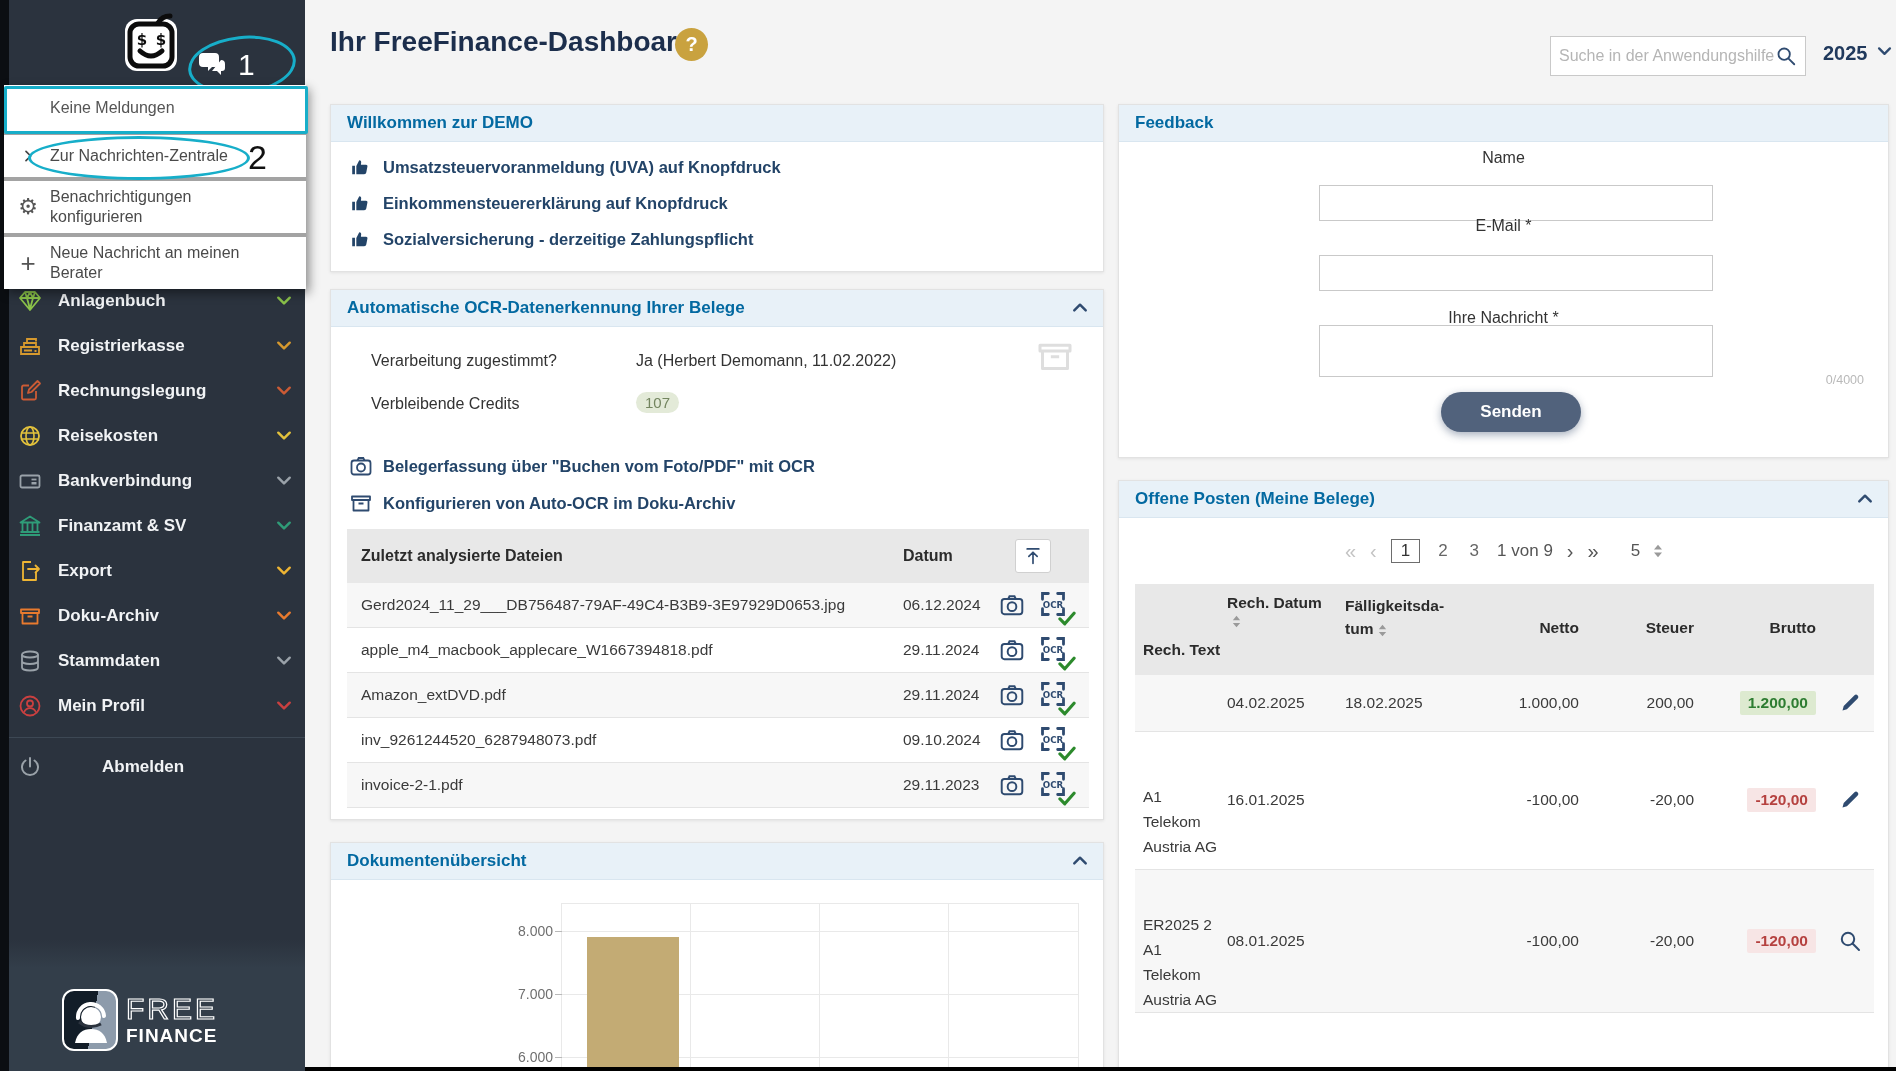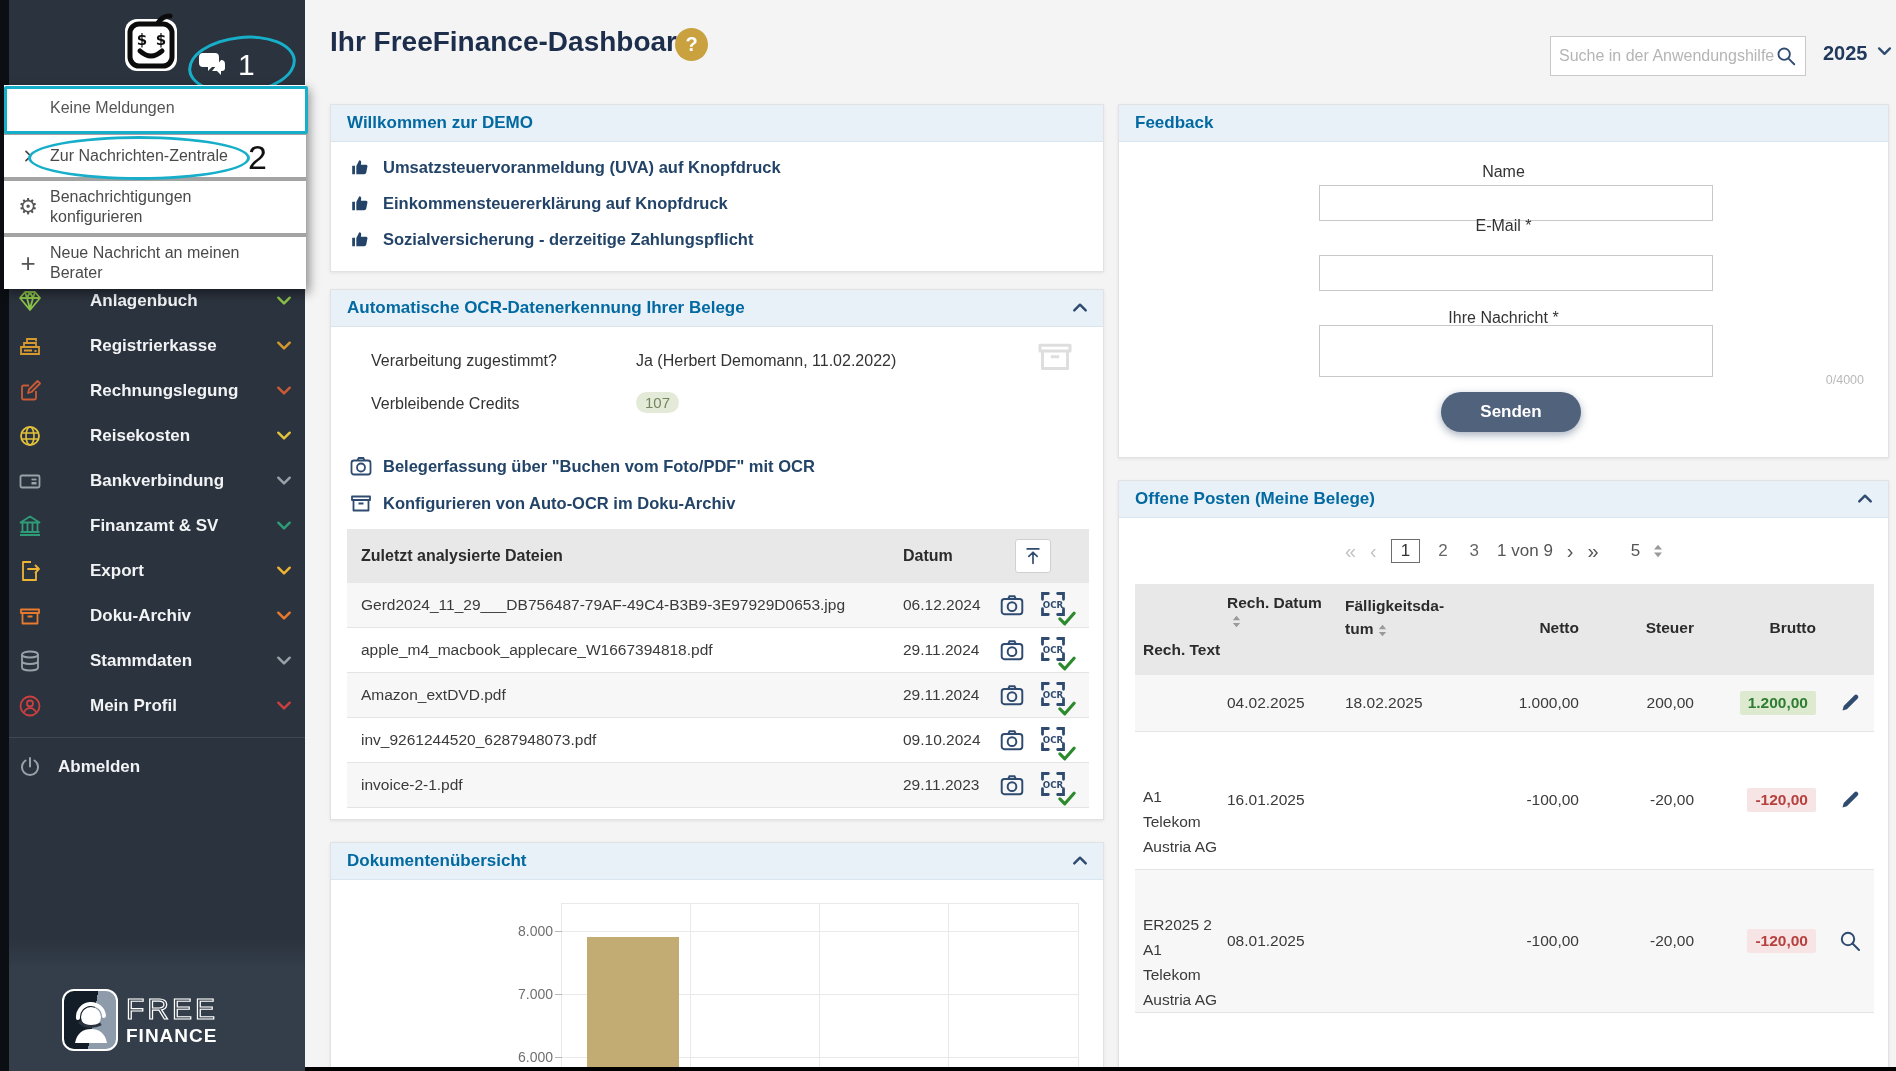--- a/index.html
+++ b/index.html
@@ -13,26 +13,26 @@
   .logo-face { position:absolute; left:118px; top:10px; width:66px; height:66px; }
   .chat-wrap { position:absolute; left:196px; top:48px; display:flex; align-items:center; gap:8px; }
   .chat-count { color:#fff; font-size:30px; font-weight:400; }
   .annot { position:absolute; border:3px solid #17aec9; z-index:40; pointer-events:none; }
   .annot-ellipse-1 { left:188px; top:36px; width:108px; height:58px; border-radius:50%; transform:rotate(-6deg); }
   .annot-rect { left:4px; top:86px; width:304px; height:48px; border-radius:2px; }
   .annot-ellipse-2 { left:28px; top:136px; width:222px; height:44px; border-radius:50%; }
   .annot-num2 { position:absolute; left:248px; top:138px; font-size:34px; color:#111; z-index:41; }
 
   .side-menu { position:absolute; left:0; top:278px; width:305px; }
-  .side-item { position:relative; height:45px; display:flex; align-items:center; cursor:pointer;gap:32px; }
+  .side-item { position:relative; height:45px; display:flex; align-items:center; cursor:pointer; }
   .side-item .s-icon { width:24px; height:24px; margin-left:18px; flex:0 0 24px; }
   .side-item .s-label { color:#f1f3f5; font-size:17px; font-weight:bold; margin-left:16px; }
   .side-item .s-chev { position:absolute; right:12px; width:18px; height:18px; }
   .side-divider { position:absolute; left:0; top:737px; width:305px; height:1px; background:#3d4854; }
-  .logout-row { position:absolute; left:0; top:744px; width:305px; height:45px; display:flex; align-items:center; cursor:pointer; }
+  .logout-row { position:absolute; left:0; top:744px; width:305px; height:45px; display:flex; align-items:center; cursor:pointer;gap:44px; }
   .logout-row .s-icon { width:24px; height:24px; margin-left:18px; }
   .logout-row .s-label { color:#f1f3f5; font-size:17px; font-weight:bold; margin-left:16px; }
 
   .brand { position:absolute; left:0; bottom:0; width:305px; height:103px; background:#333e4a; display:flex; align-items:center; padding-left:62px; }
   .brand::before { content:""; position:absolute; left:0; top:-28px; width:305px; height:28px;
                    background:linear-gradient(#2b333e,#333e4a); }
   .brand-badge { width:56px; height:62px; border-radius:12px; border:2px solid #fff; overflow:hidden; position:relative;
                  background:linear-gradient(100deg,#121d28 55%,#8d9bab 55%); flex:0 0 56px;}
   .brand-text { margin-left:8px; line-height:1; }
   .brand-free { font-size:30px; letter-spacing:3px; color:transparent; -webkit-text-stroke:1.2px #fff; font-weight:400; }
@@ -557,21 +557,21 @@
         <span class="ytick" style="left:150px;top:177px;">6.000</span>
         <span class="tickdash" style="left:224px;top:51px;"></span>
         <span class="tickdash" style="left:224px;top:114px;"></span>
         <span class="tickdash" style="left:224px;top:177px;"></span>
         <div class="chart-bar" style="background-color: rgb(195, 171, 116); top: 57.32px;"></div>
       </div>
     </section>
 
     <section class="panel p-feedback">
       <div class="panel-head">Feedback</div>
-      <div class="fb-label" style="top:58px;">Name</div>
+      <div class="fb-label" style="top:44px;">Name</div>
       <input class="fb-input" style="top: 80px;">
       <div class="fb-label" style="top:112px;">E-Mail *</div>
       <input class="fb-input" style="top: 150px;">
       <div class="fb-label" style="top:204px;">Ihre Nachricht *</div>
       <textarea class="fb-area" style="top: 220px;"></textarea>
       <div class="fb-counter">0/4000</div>
       <button class="fb-send" style="background-color: rgb(81, 98, 124);">Senden</button>
     </section>
 
     <section class="panel p-open">

